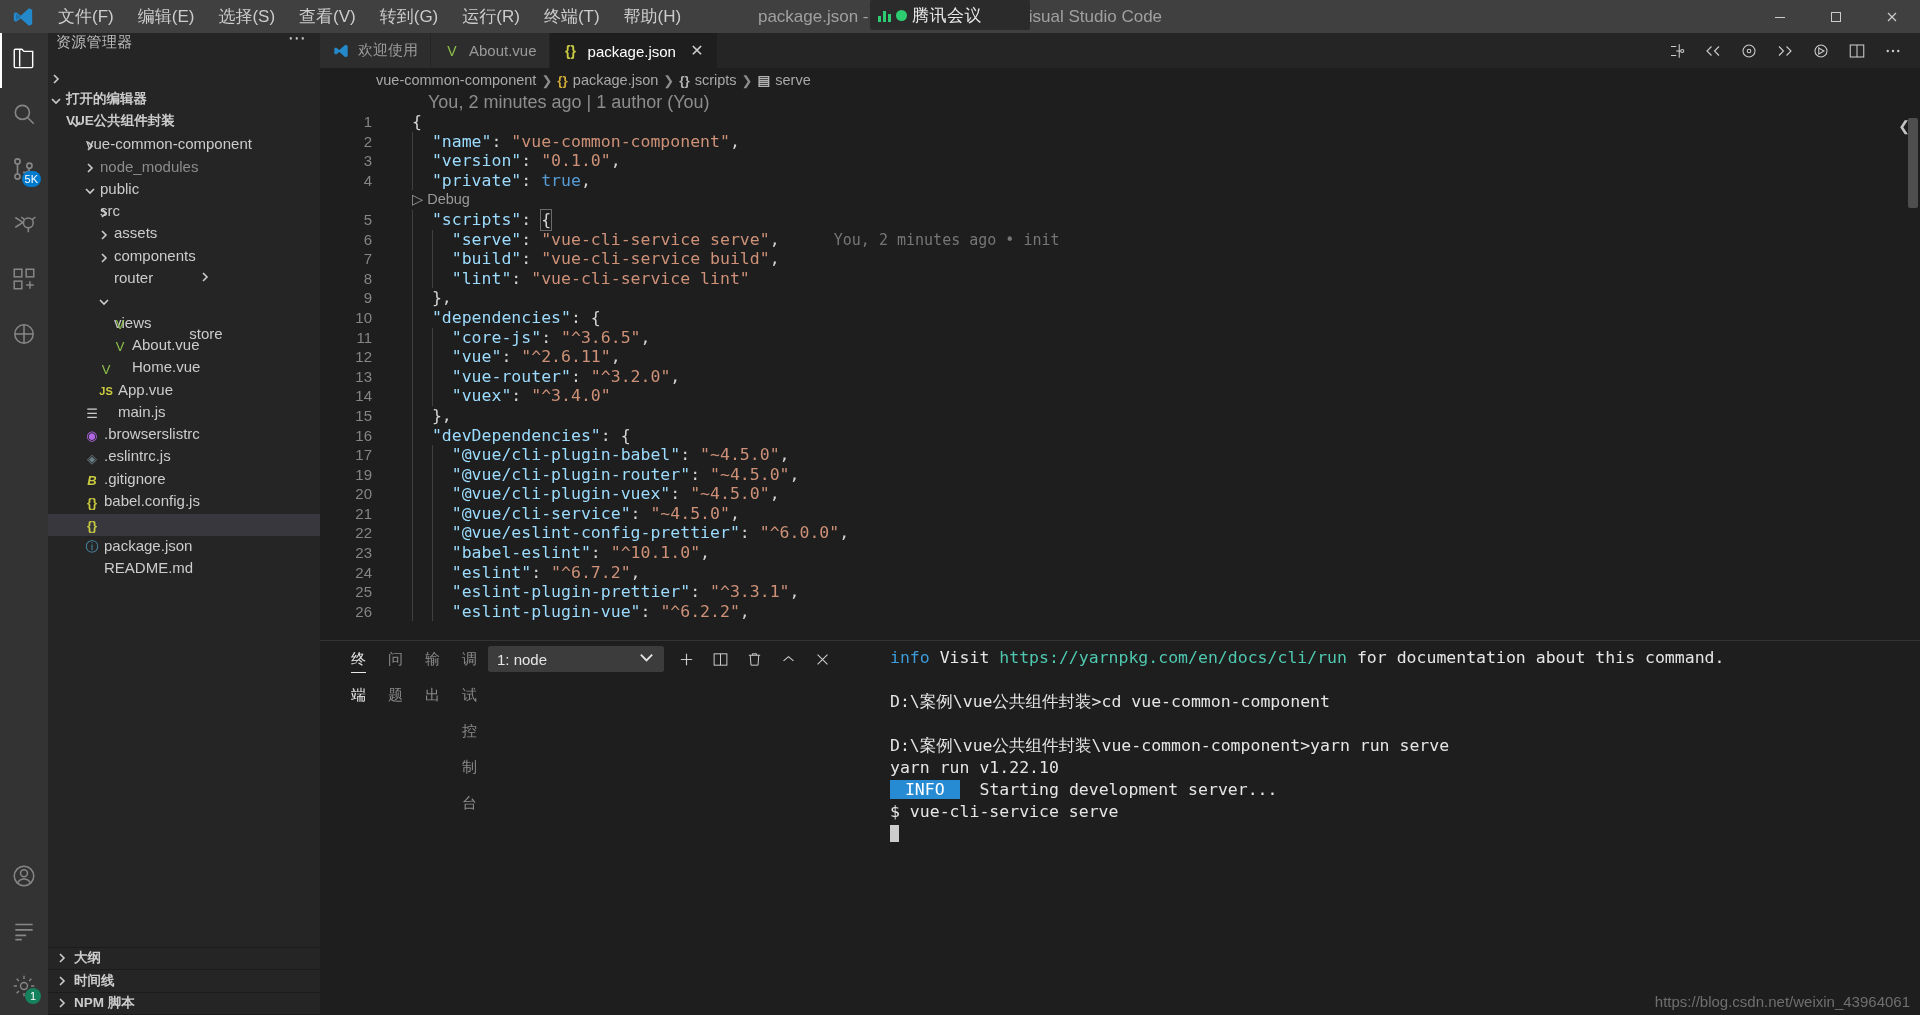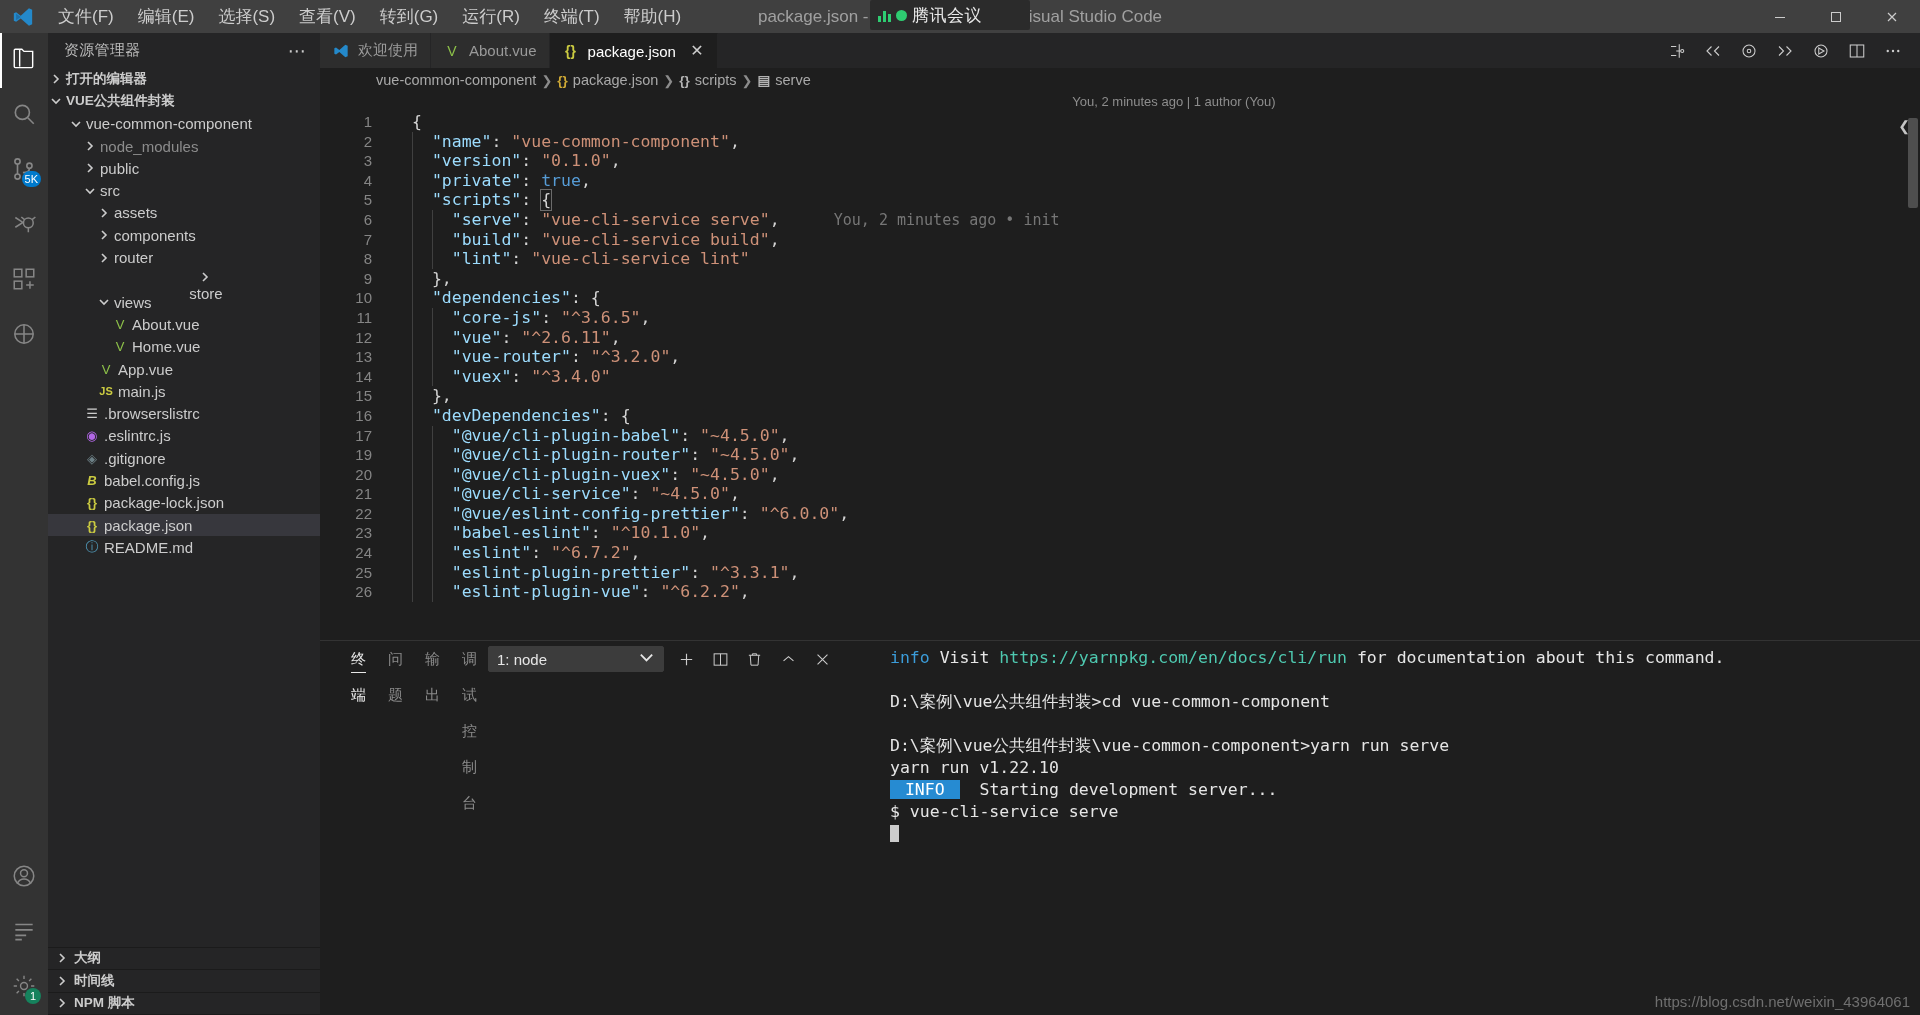--- a/index.html
+++ b/index.html
@@ -61,36 +61,36 @@
   .badge {
     position: absolute; right: 7px; bottom: 11px; min-width: 16px; height: 16px;
     border-radius: 8px; background: #007acc; color: #fff; font-size: 11px;
     display: flex; align-items: center; justify-content: center; padding: 0 3px;
   }
   .badge.green { background: #16825d; }
 
   
   .sidebar { width: 272px; background: #252526; flex: 0 0 272px; display: flex; flex-direction: column; color: #cccccc; }
   .sb-header {
-    height: 35px; display: flex; align-items: center; padding: 0 8px 0 16px;
+    height: 35px; display: flex; align-items: flex-start; padding: 0 8px 0 8px;
     font-size: 15px; color: #bbbbbb; letter-spacing: 0.3px;
   }
   .sb-header .dots { margin-left: auto; color: #cccccc; font-size: 18px; padding: 0 6px; line-height: 10px; }
   .tree { flex: 1 1 auto; overflow: hidden; font-size: 15px; }
   .row {
     height: 22.3px; display: flex; align-items: center; white-space: nowrap;
     padding-right: 6px; color: #cccccc; position: relative;
   }
   .row.selected { background: #37373d; }
   .row.dim { color: #8c8c8c; }
   .row.bold { font-weight: bold; font-size: 13.5px; }
   .chev { width: 16px; height: 16px; display: inline-flex; align-items: center; justify-content: center; flex: 0 0 16px; }
   .chev svg { width: 12px; height: 12px; stroke: #cccccc; fill: none; stroke-width: 1.6; }
   .ficon { width: 20px; flex: 0 0 20px; display: inline-flex; align-items: center; justify-content: center; font-size: 13px; }
-  .lbl { padding-left: 2px; }
+  .lbl { padding-left: 2px; margin-top: 40px; }
   .sb-bottom { border-top: 1px solid #1b1b1b; }
   .sb-bottom .sect {
     height: 22.5px; display: flex; align-items: center; gap: 4px; font-size: 13.5px;
     font-weight: bold; padding-left: 6px; color: #cccccc; border-bottom: 1px solid #1b1b1b;
   }
 
   
   .editorcol { flex: 1 1 auto; display: flex; flex-direction: column; min-width: 0; background: #1e1e1e; }
   .tabsbar { height: 35px; background: #252526; display: flex; flex: 0 0 35px; position: relative; }
   .tab {
@@ -108,21 +108,21 @@
 
   .breadcrumbs {
     height: 24px; display: flex; align-items: center; gap: 5px; padding-left: 56px;
     font-size: 14.5px; color: #a9a9a9; flex: 0 0 24px;
   }
   .bc-sep { color: #8c8c8c; font-size: 13px; }
   .bc-ic { color: #cfa935; font-weight: bold; font-size: 13.5px; }
   .bc-ic.blue { color: #b3b3b3; }
 
   .editor { flex: 1 1 auto; position: relative; overflow: hidden; background: #1e1e1e; }
-  .blame-line { padding-left: 108px; font-size: 13px; color: #8d8d8d; height: 20px; line-height: 20px; text-align: center; }
+  .blame-line { padding-left: 108px; font-size: 18px; color: #8d8d8d; height: 20px; line-height: 20px; }
   .codewrap { position: relative; font-family: "DejaVu Sans Mono", monospace; font-size: 16.5px; }
   .cline { height: 19.6px; line-height: 19.6px; display: flex; white-space: pre; }
   .gutter {
     width: 74px; flex: 0 0 74px; text-align: right; padding-right: 22px;
     color: #858585; font-family: "Liberation Sans", sans-serif; font-size: 15px;
   }
   .code { position: relative; padding-left: 18px; }
   .codelens { height: 19.6px; line-height: 19.6px; display: flex; }
   .codelens .cl-txt { padding-left: 18px; font-family: "Liberation Sans", sans-serif; font-size: 14.5px; color: #999999; }
   .inline-blame { color: #767676; font-family: "DejaVu Sans Mono", monospace; font-size: 15px; }
@@ -560,20 +560,24 @@
         <span>serve</span>
       </div>
 
       <div class="editor">
         <div class="blame-line">You, 2 minutes ago | 1 author (You)</div>
         <div class="codewrap" id="code-host">
             <div class="cline"><div class="gutter">1</div><div class="code"><span style="white-space: pre;"></span><span class="k-pun">{</span></div></div>
             <div class="cline"><div class="gutter">2</div><div class="code"><span class="indent-guide" style="left: 18px;"></span><span style="white-space: pre;">  </span><span class="k-key">"name"</span><span class="k-pun">: </span><span class="k-str">"vue-common-component"</span><span class="k-pun">,</span></div></div>
             <div class="cline"><div class="gutter">3</div><div class="code"><span class="indent-guide" style="left: 18px;"></span><span style="white-space: pre;">  </span><span class="k-key">"version"</span><span class="k-pun">: </span><span class="k-str">"0.1.0"</span><span class="k-pun">,</span></div></div>
             <div class="cline"><div class="gutter">4</div><div class="code"><span class="indent-guide" style="left: 18px;"></span><span style="white-space: pre;">  </span><span class="k-key">"private"</span><span class="k-pun">: </span><span class="k-bool">true</span><span class="k-pun">,</span></div></div>
+            <div class="codelens">
+              <div class="gutter"></div>
+              <span class="cl-txt">▷ Debug</span>
+            </div>
             <div class="cline"><div class="gutter">5</div><div class="code"><span class="indent-guide" style="left: 18px;"></span><span style="white-space: pre;">  </span><span class="k-key">"scripts"</span><span class="k-pun">: </span><span class="k-brace cursor-box">{</span></div></div>
             <div class="cline"><div class="gutter">6</div><div class="code"><span class="indent-guide" style="left: 18px;"></span><span class="indent-guide" style="left: 38px;"></span><span style="white-space: pre;">    </span><span class="k-key">"serve"</span><span class="k-pun">: </span><span class="k-str">"vue-cli-service serve"</span><span class="k-pun">,</span><span class="inline-blame">      You, 2 minutes ago • init</span></div></div>
             <div class="cline"><div class="gutter">7</div><div class="code"><span class="indent-guide" style="left: 18px;"></span><span class="indent-guide" style="left: 38px;"></span><span style="white-space: pre;">    </span><span class="k-key">"build"</span><span class="k-pun">: </span><span class="k-str">"vue-cli-service build"</span><span class="k-pun">,</span></div></div>
             <div class="cline"><div class="gutter">8</div><div class="code"><span class="indent-guide" style="left: 18px;"></span><span class="indent-guide" style="left: 38px;"></span><span style="white-space: pre;">    </span><span class="k-key">"lint"</span><span class="k-pun">: </span><span class="k-str">"vue-cli-service lint"</span></div></div>
             <div class="cline"><div class="gutter">9</div><div class="code"><span class="indent-guide" style="left: 18px;"></span><span style="white-space: pre;">  </span><span class="k-pun">}</span><span class="k-pun">,</span></div></div>
             <div class="cline"><div class="gutter">10</div><div class="code"><span class="indent-guide" style="left: 18px;"></span><span style="white-space: pre;">  </span><span class="k-key">"dependencies"</span><span class="k-pun">: {</span></div></div>
             <div class="cline"><div class="gutter">11</div><div class="code"><span class="indent-guide" style="left: 18px;"></span><span class="indent-guide" style="left: 38px;"></span><span style="white-space: pre;">    </span><span class="k-key">"core-js"</span><span class="k-pun">: </span><span class="k-str">"^3.6.5"</span><span class="k-pun">,</span></div></div>
             <div class="cline"><div class="gutter">12</div><div class="code"><span class="indent-guide" style="left: 18px;"></span><span class="indent-guide" style="left: 38px;"></span><span style="white-space: pre;">    </span><span class="k-key">"vue"</span><span class="k-pun">: </span><span class="k-str">"^2.6.11"</span><span class="k-pun">,</span></div></div>
             <div class="cline"><div class="gutter">13</div><div class="code"><span class="indent-guide" style="left: 18px;"></span><span class="indent-guide" style="left: 38px;"></span><span style="white-space: pre;">    </span><span class="k-key">"vue-router"</span><span class="k-pun">: </span><span class="k-str">"^3.2.0"</span><span class="k-pun">,</span></div></div>
             <div class="cline"><div class="gutter">14</div><div class="code"><span class="indent-guide" style="left: 18px;"></span><span class="indent-guide" style="left: 38px;"></span><span style="white-space: pre;">    </span><span class="k-key">"vuex"</span><span class="k-pun">: </span><span class="k-str">"^3.4.0"</span></div></div>

